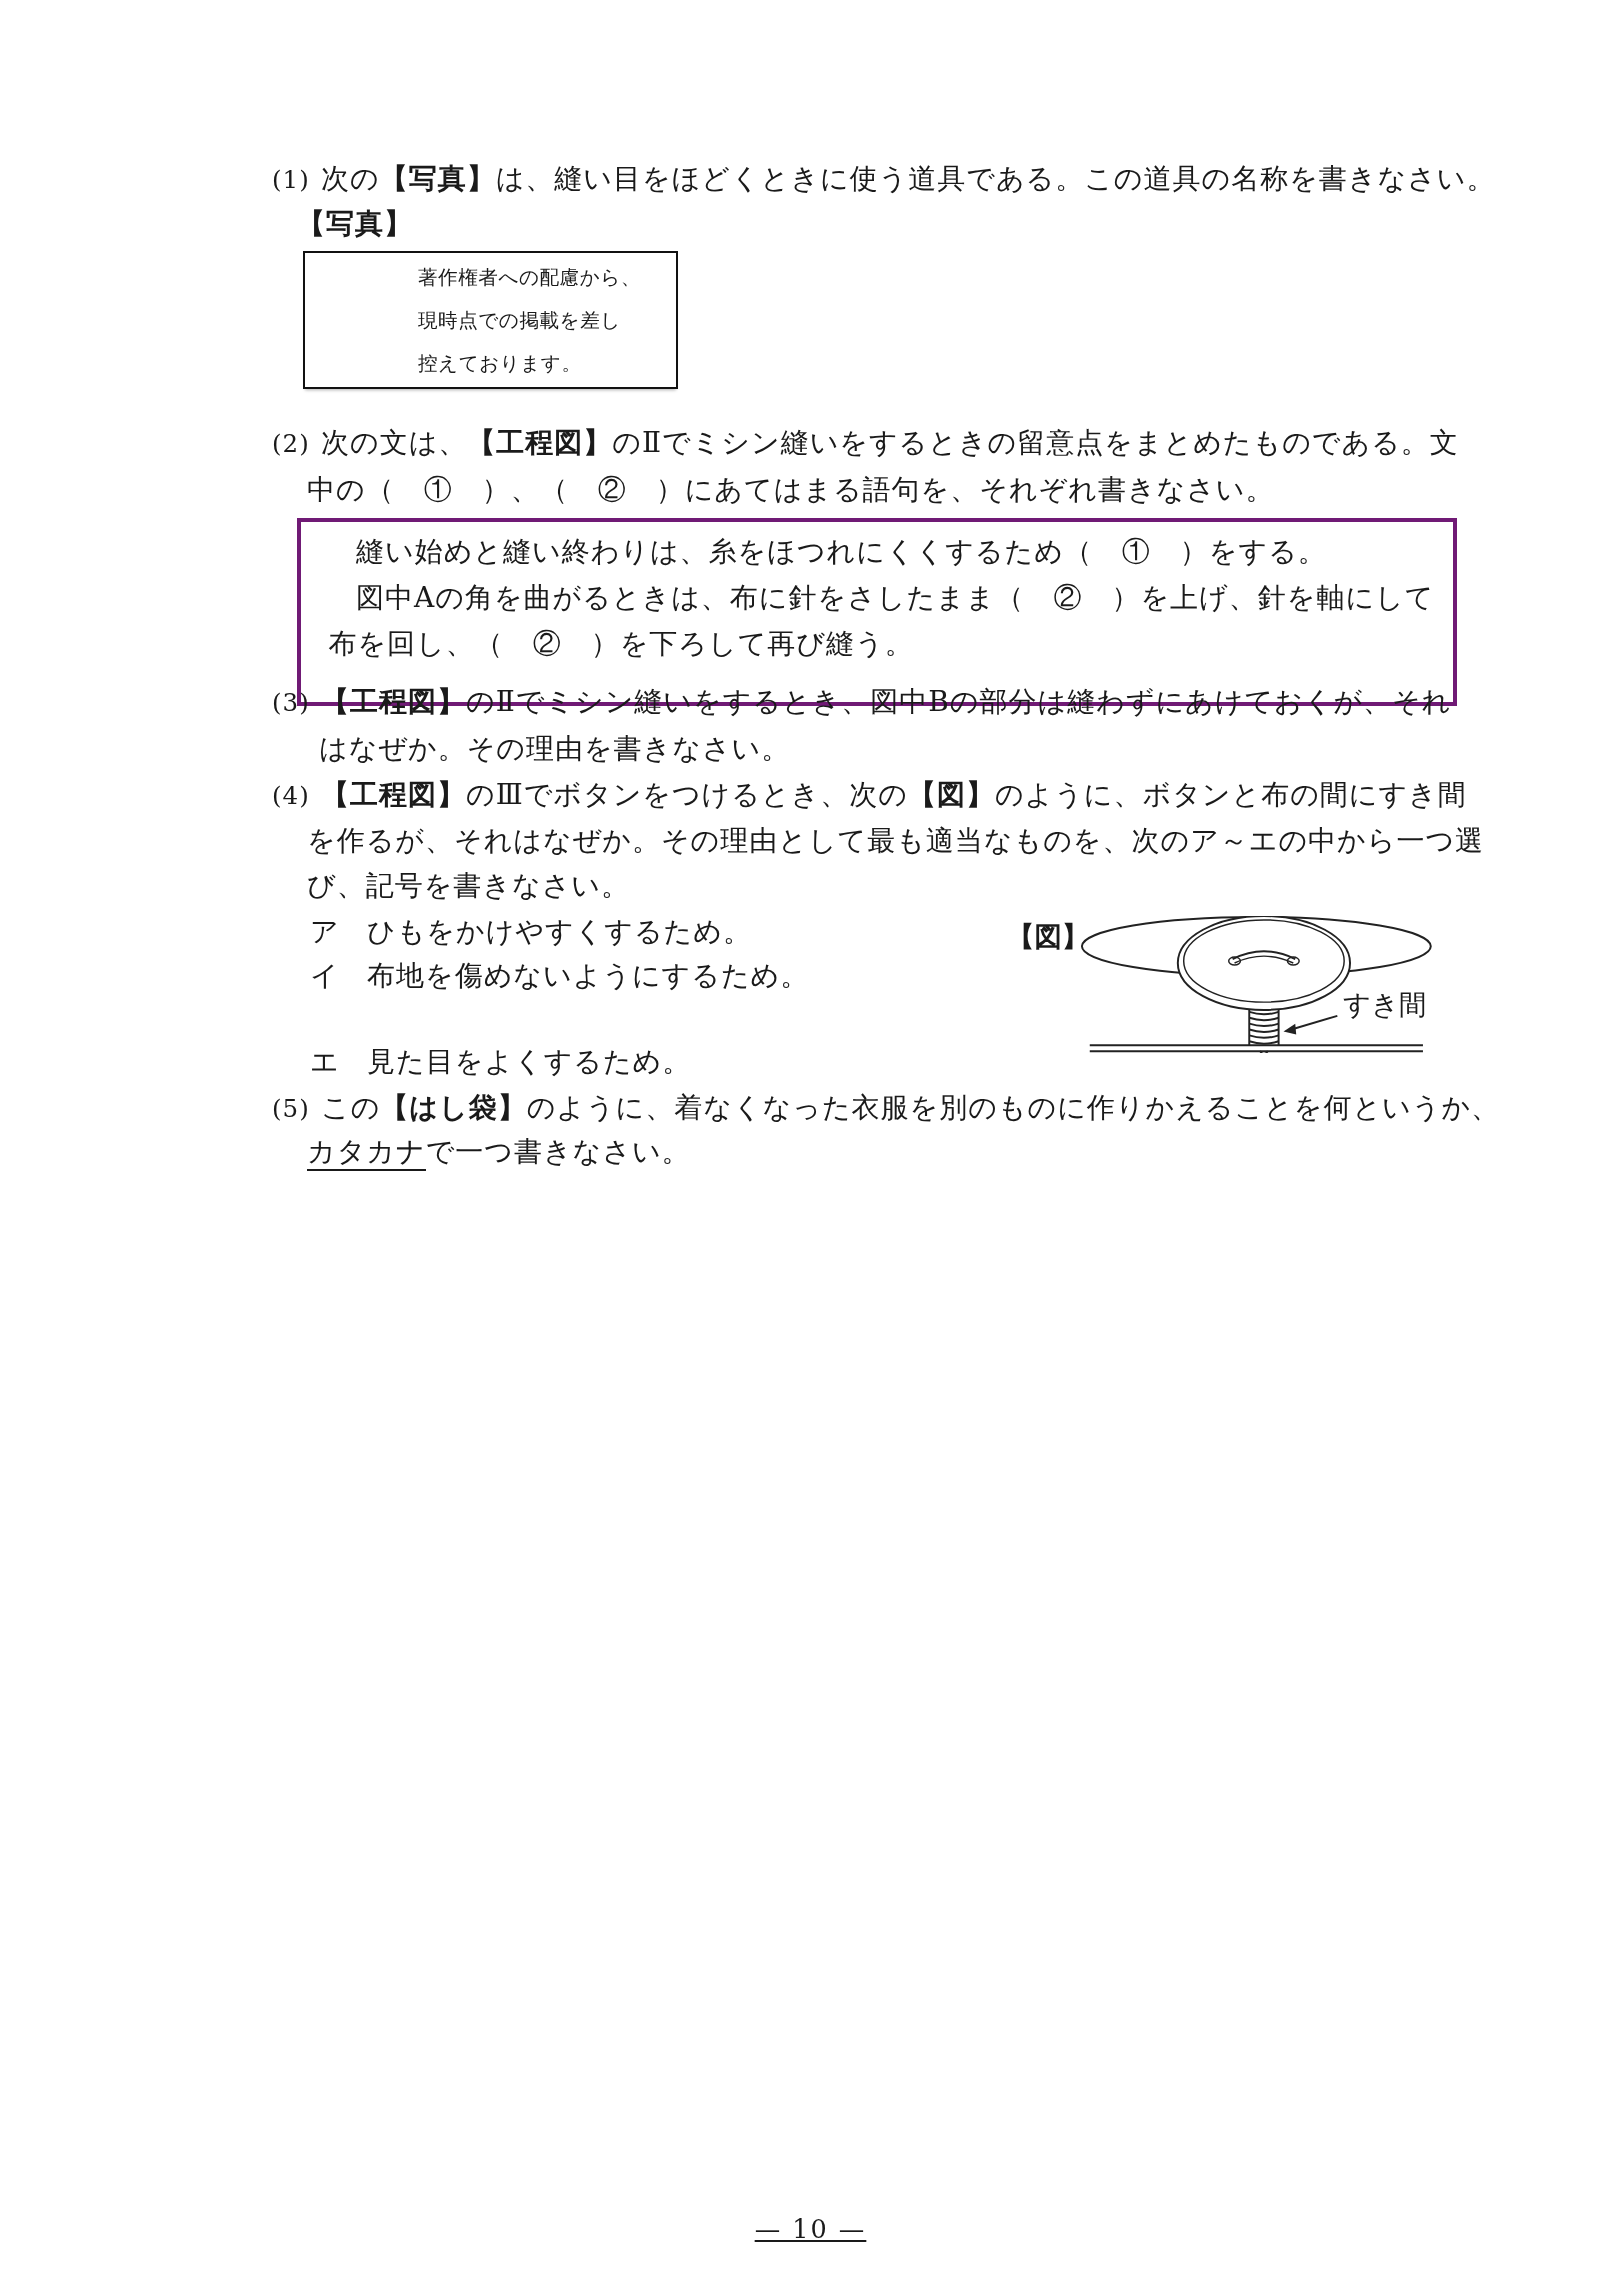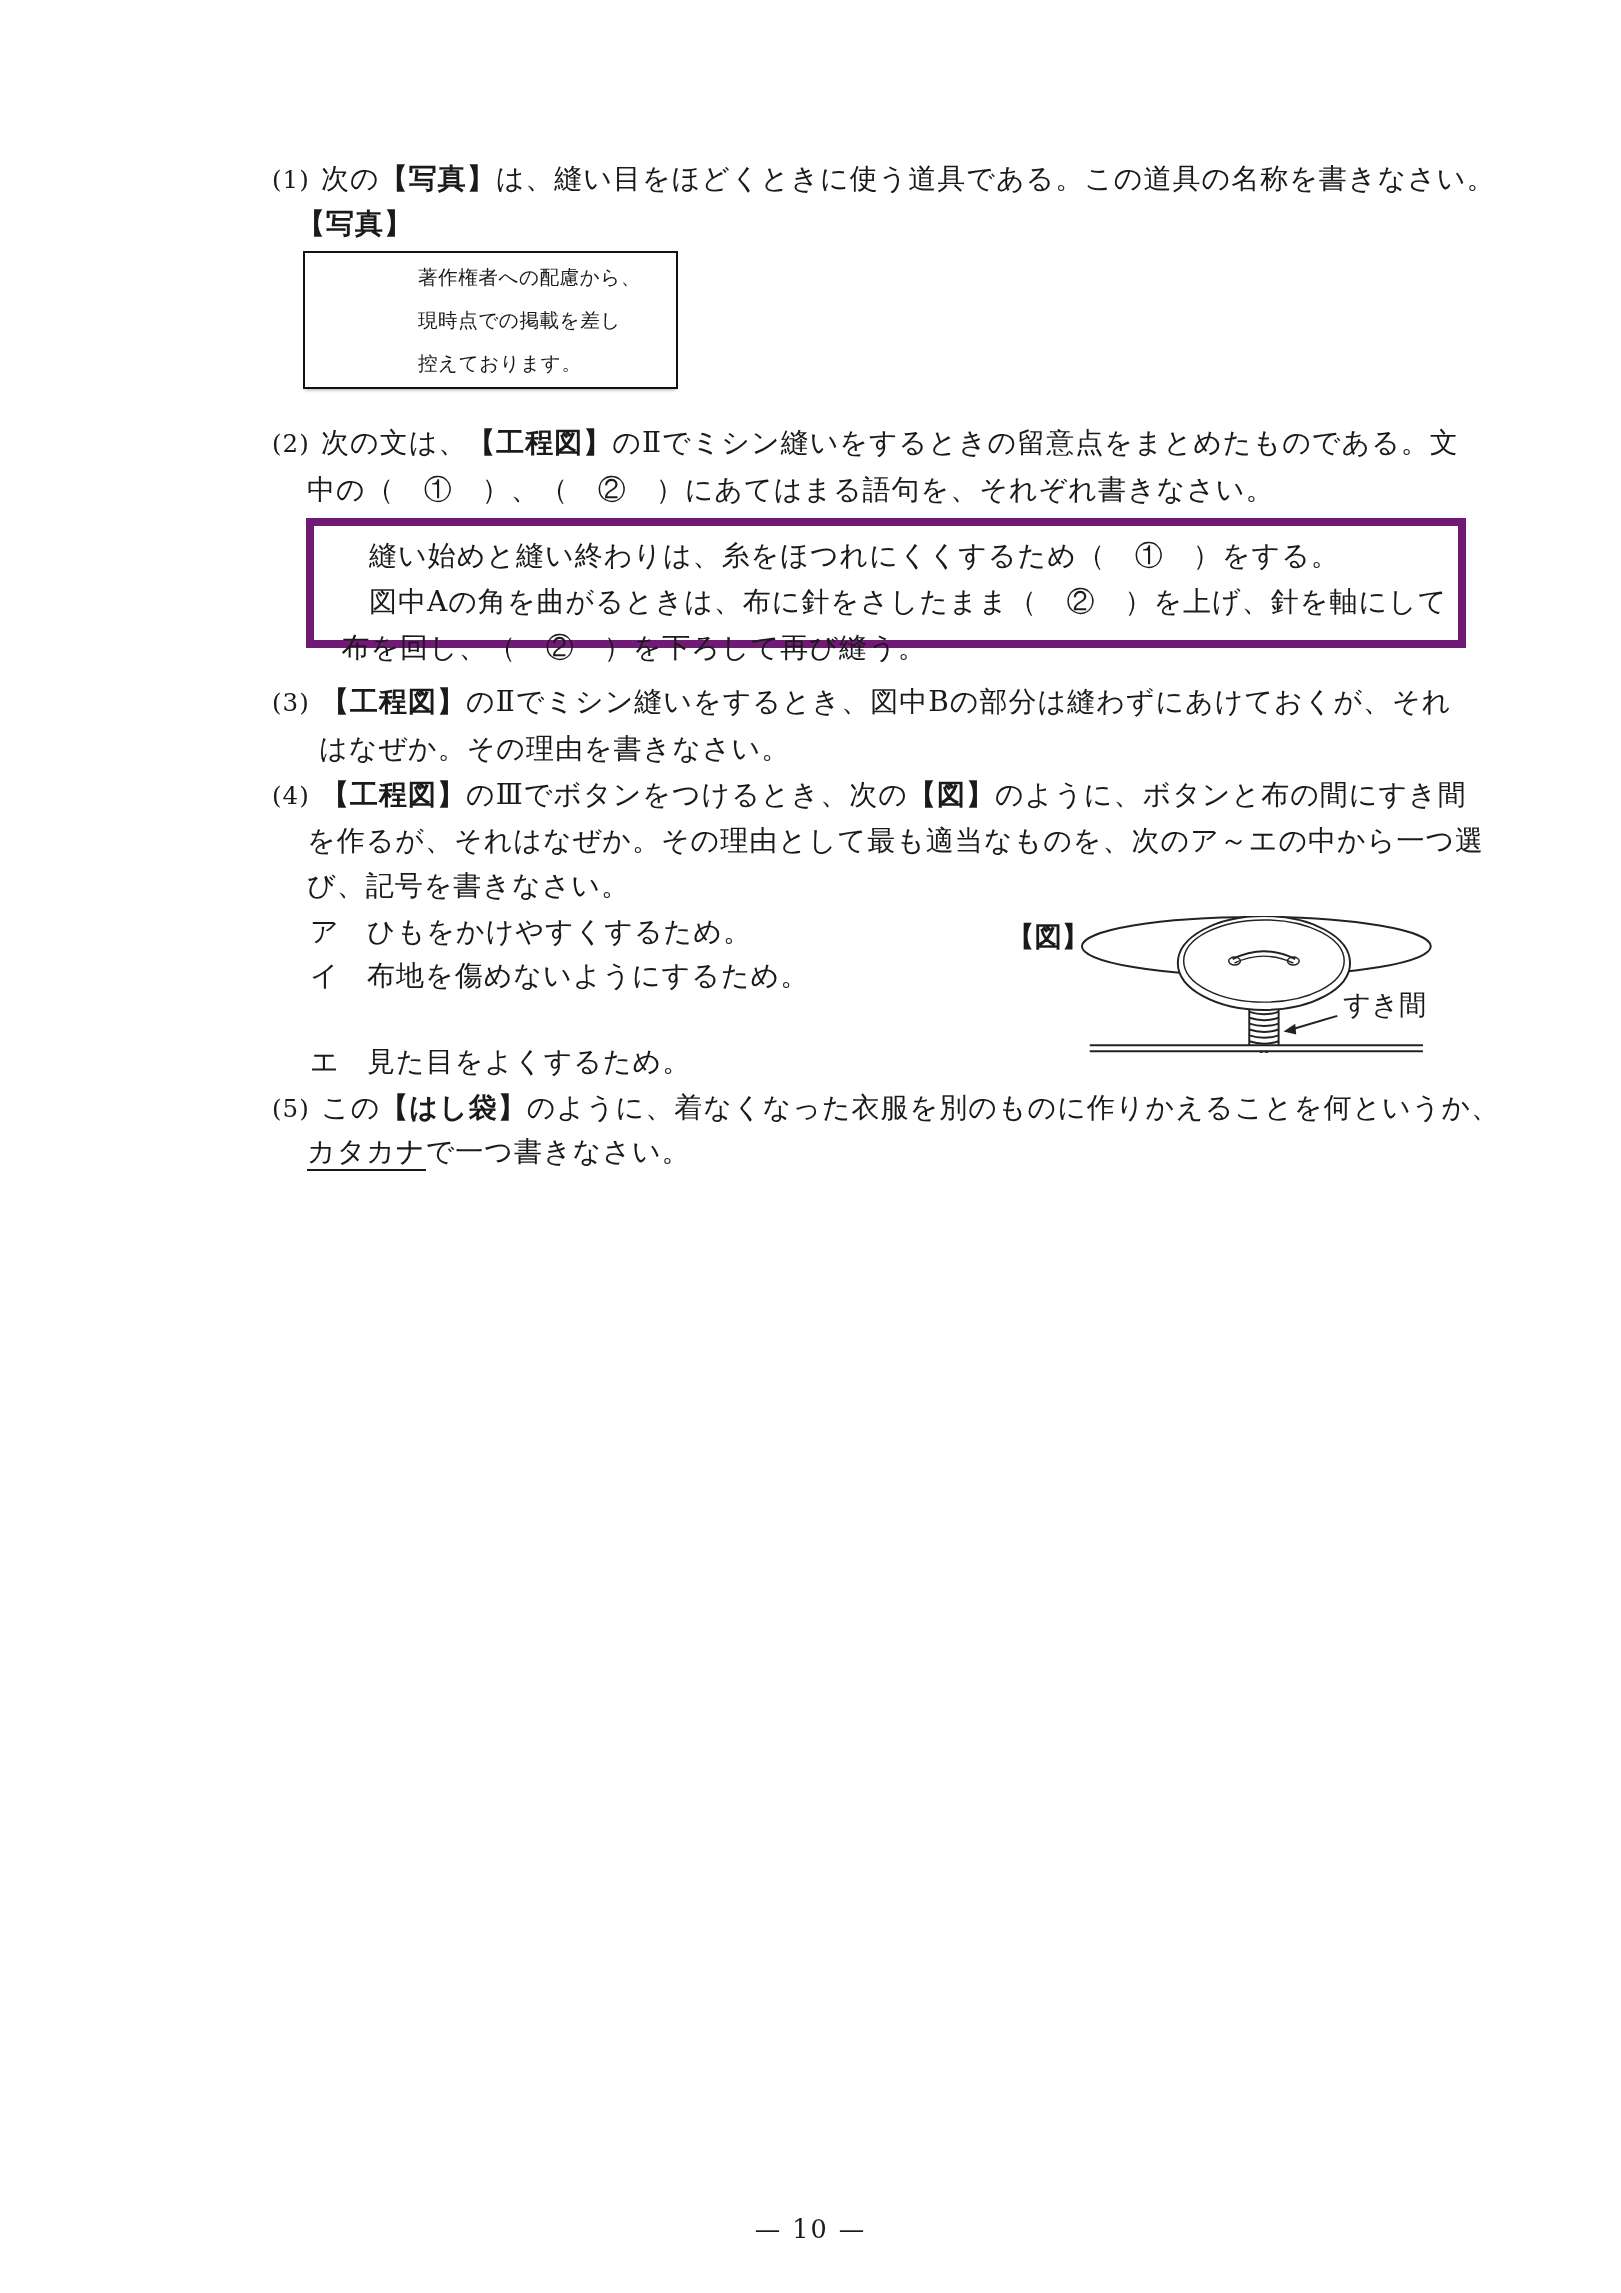--- a/index.html
+++ b/index.html
@@ -31,23 +31,23 @@
     .photo-box .pline {
       position: absolute;
       left: 113px;
       font-size: 19.6px;
       line-height: 25.5px;
       letter-spacing: 0.5px;
       white-space: nowrap;
     }
     .note-box {
       position: absolute;
-      left: 306px; top: 518px;
-      width: 1160px; height: 130px;
-      border: 8px solid #701a75;
+      left: 297px; top: 518px;
+      width: 1160px; height: 188px;
+      border: 4px solid #701a75;
     }
     .note-box .nline {
       position: absolute;
       font-size: 28px;
       line-height: 39px;
       white-space: nowrap;
       letter-spacing: 1px;
     }
     .fig-label {
       position: absolute;
@@ -66,20 +66,21 @@
       font-size: 27.4px; line-height: 35px;
       white-space: nowrap;
     }
     .footer {
       position: absolute;
       left: 0; top: 2215px; width: 1621px;
       text-align: center;
       font-size: 25.5px;
       line-height: 29px;
       letter-spacing: 2px;
+      text-decoration: underline;
     }
   </style>
 </head>
 <body>
 
 <div class="page">
 
   <div class="line" style="left:272px; top:159px;">
     <span class="num">(1)</span><span>次の</span><span class="bold">【写真】</span><span>は、縫い目をほどくときに使う道具である。この道具の名称を書きなさい。</span>
   </div>

